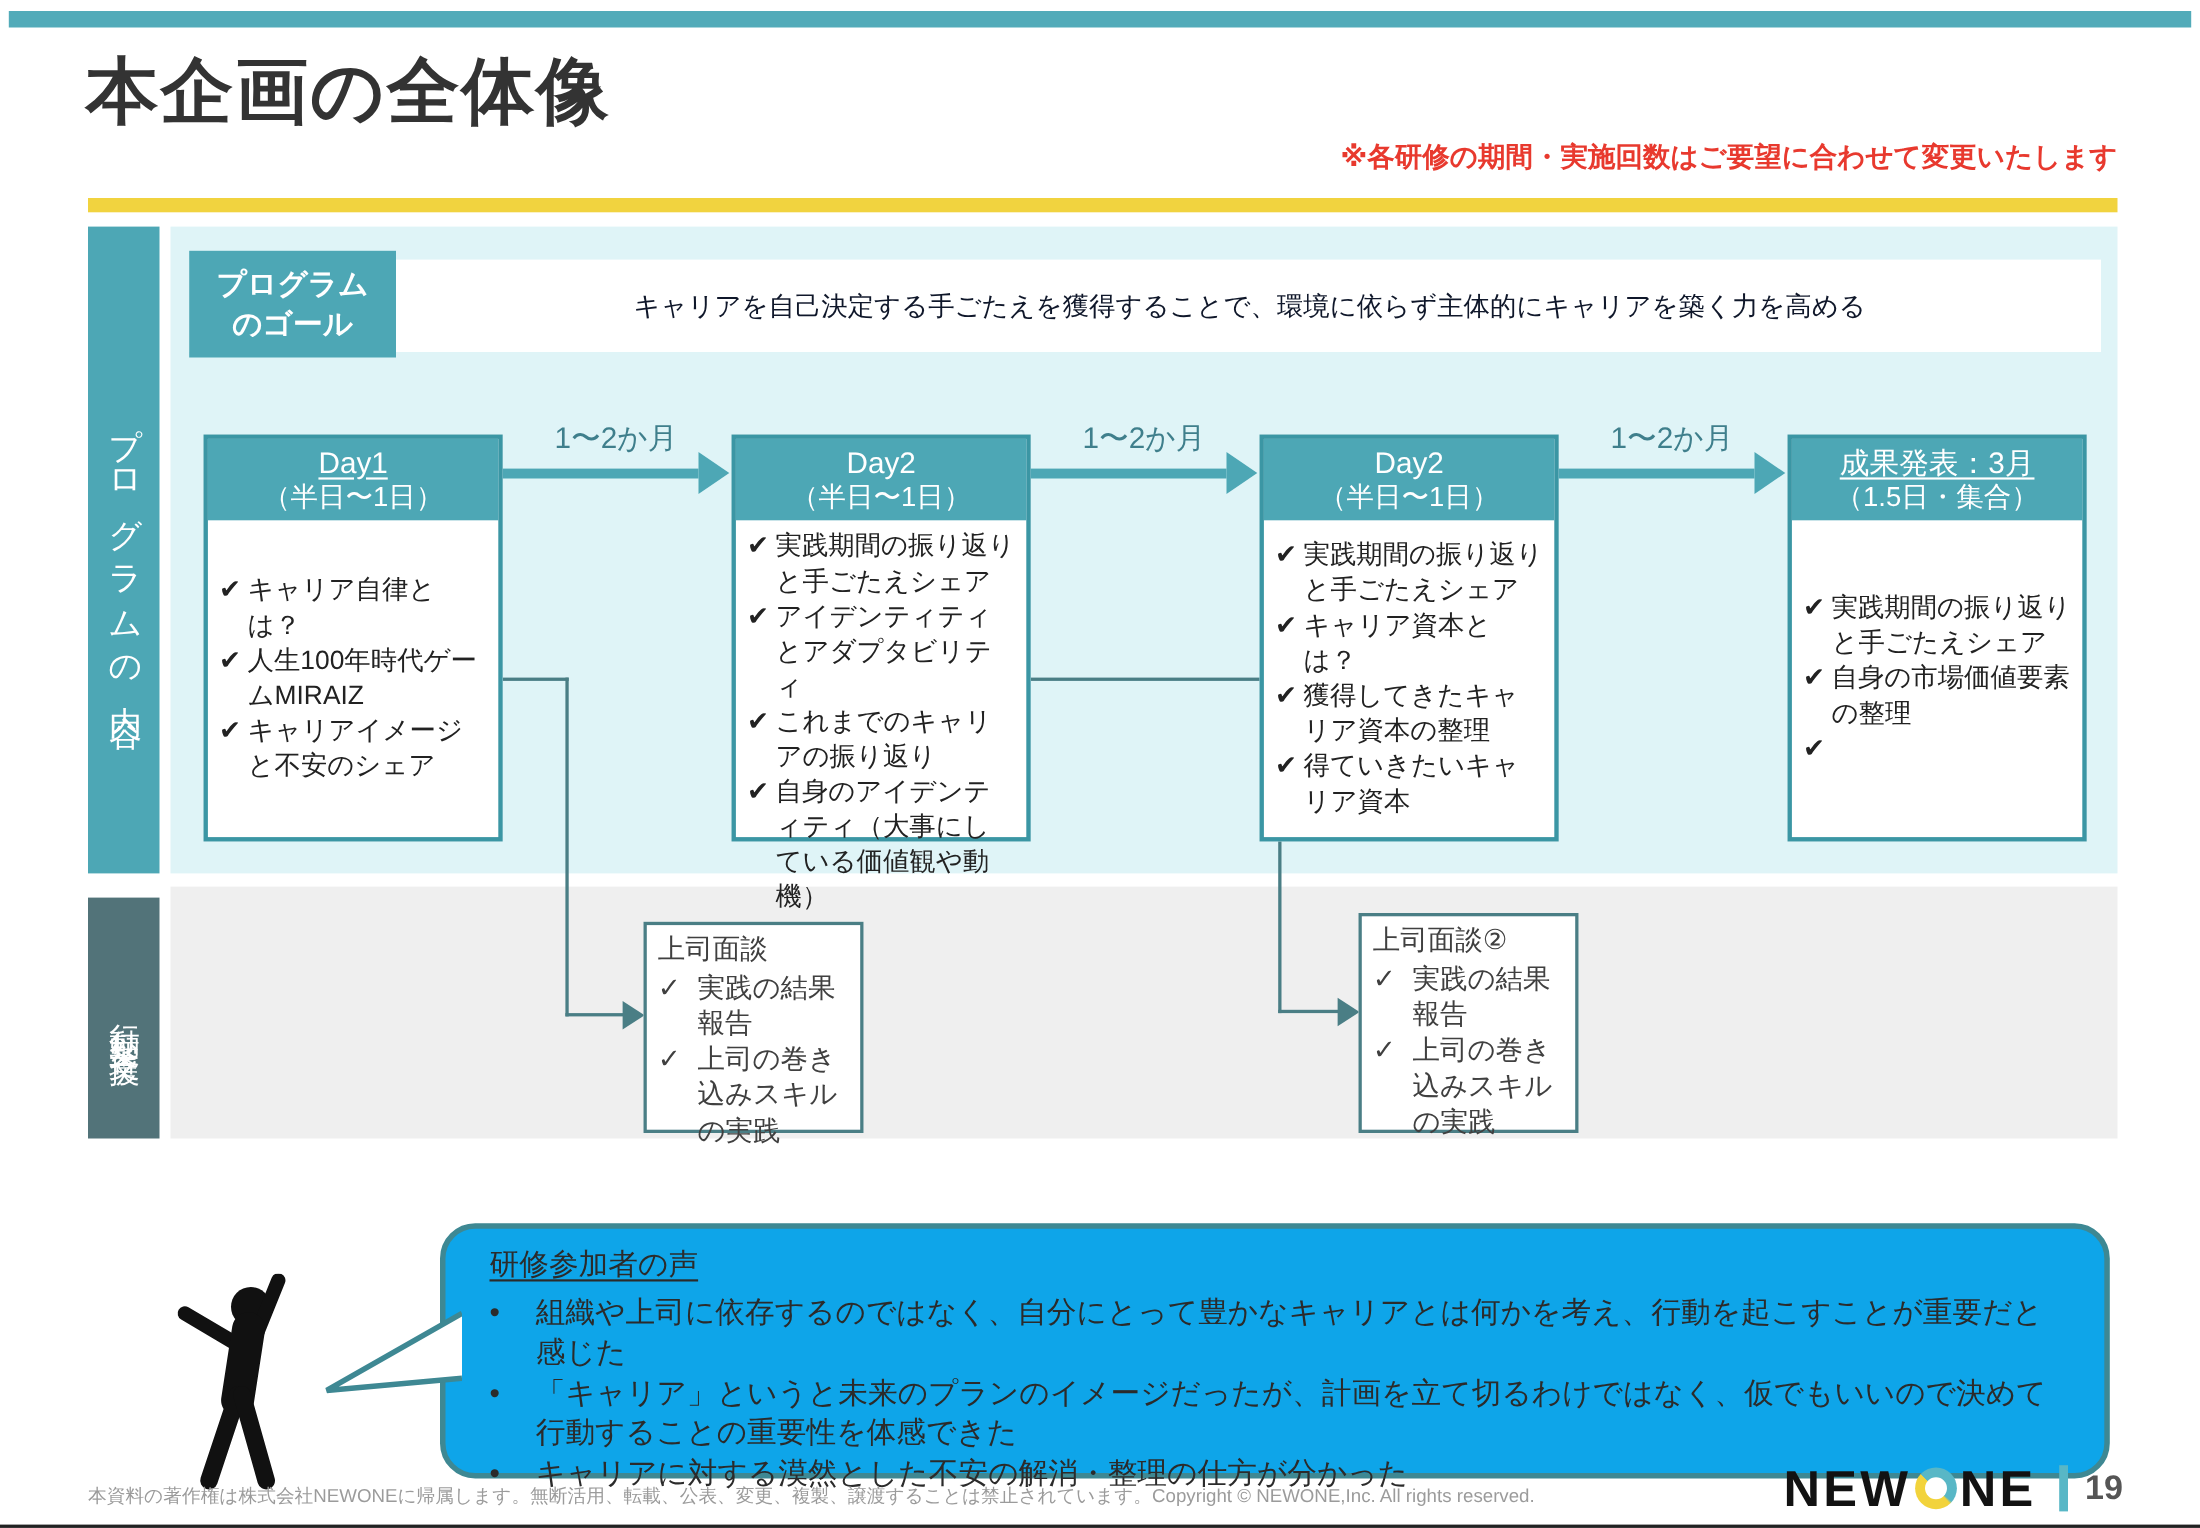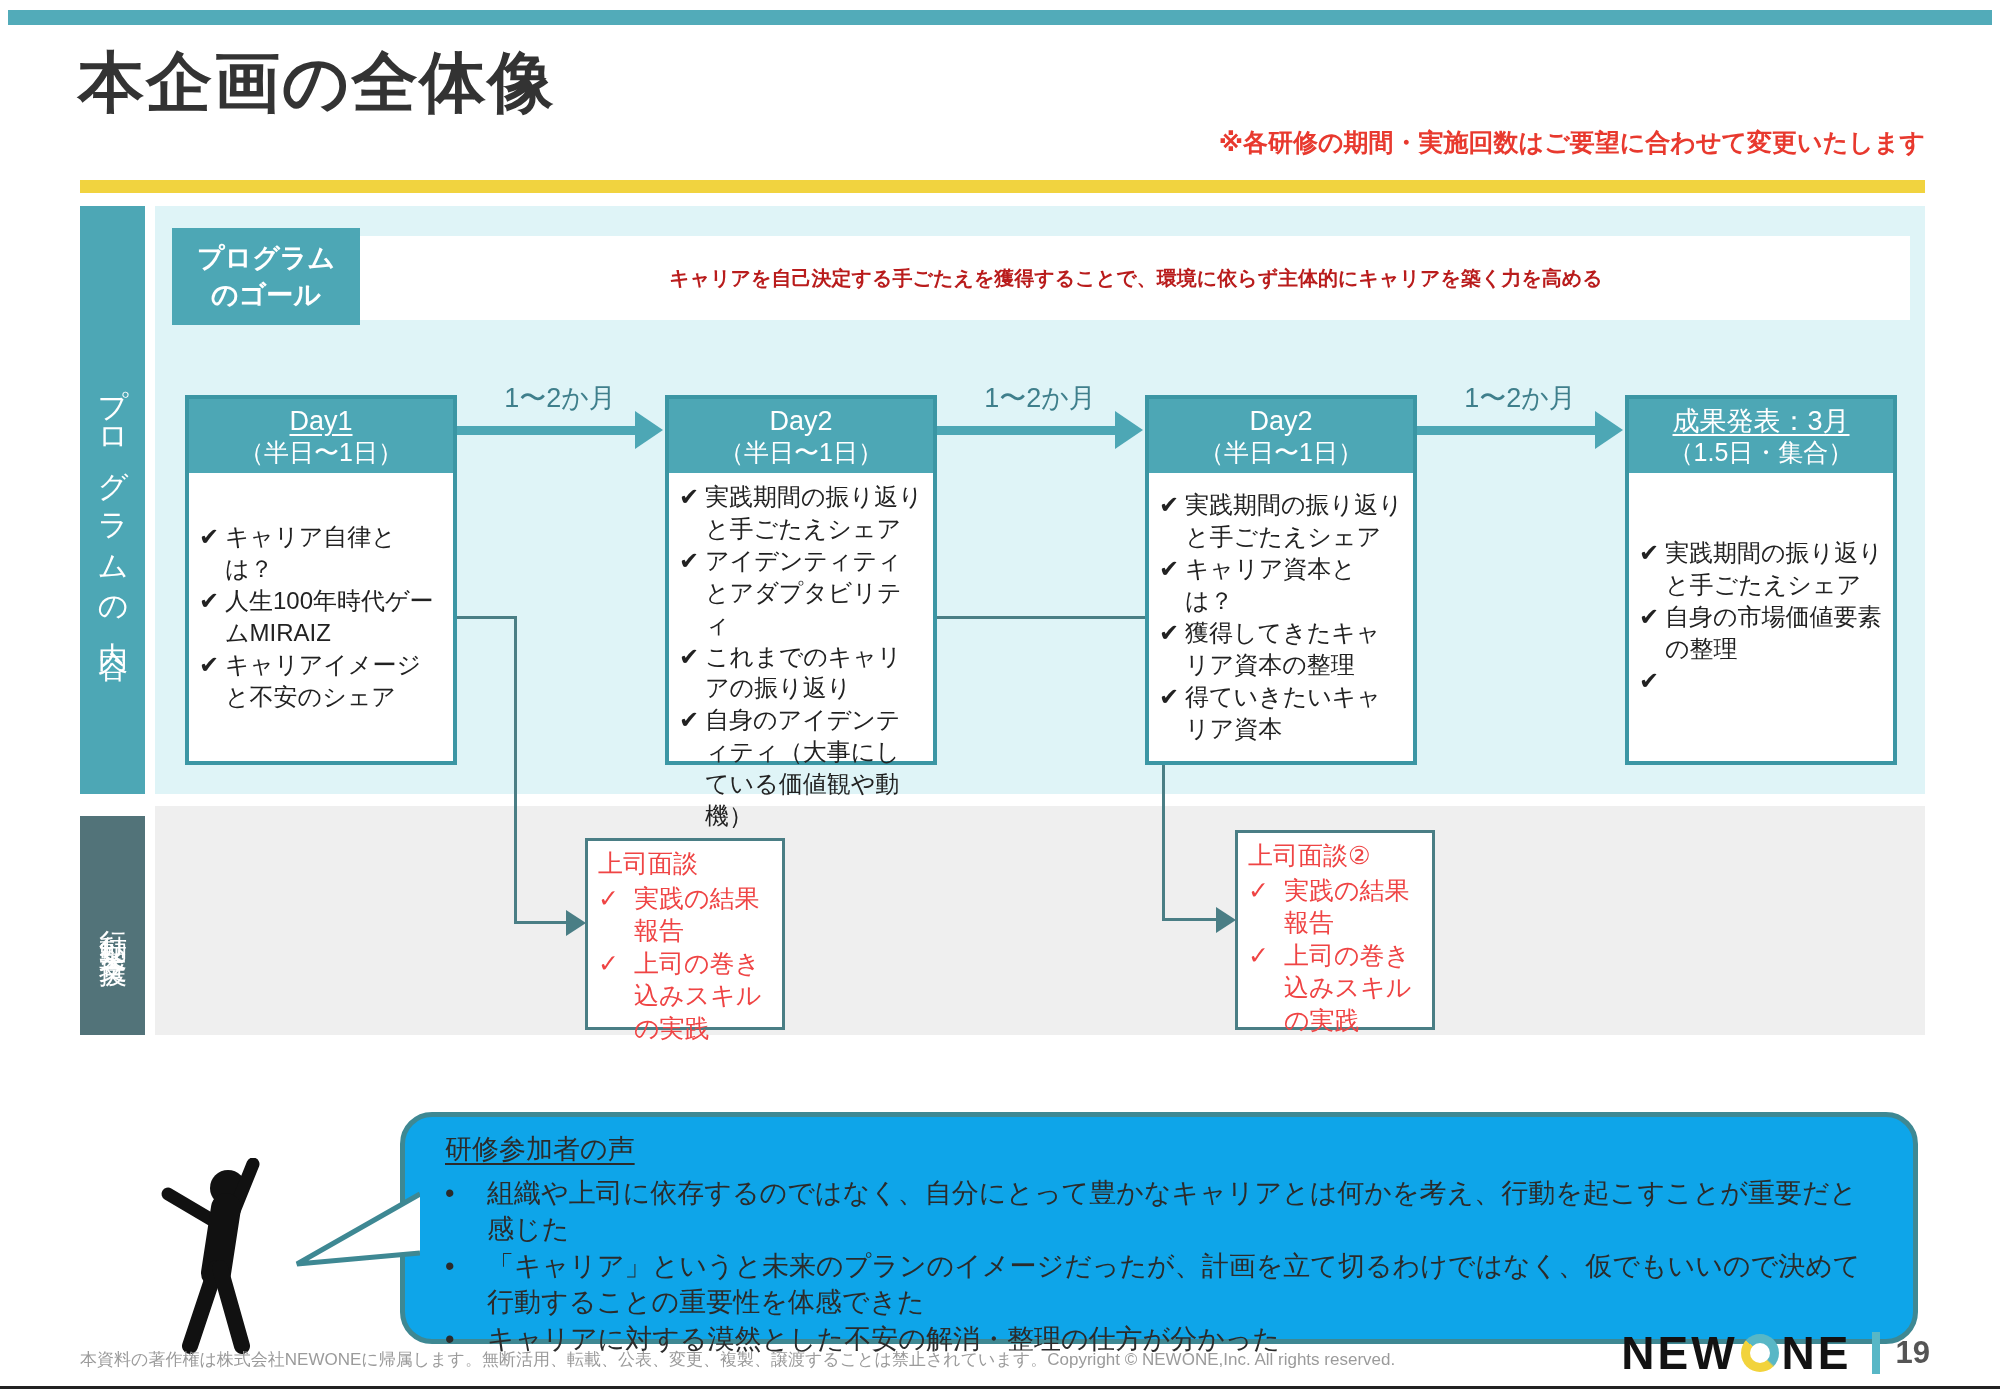--- a/index.html
+++ b/index.html
@@ -14,41 +14,41 @@
   
   #cyanpanel{left:155px;top:206px;width:1770px;height:588px;background:#DFF4F7;}
   #graypanel{left:155px;top:806px;width:1770px;height:229px;background:#EFEFEF;}
   .side{width:65px;display:flex;align-items:center;justify-content:center;color:#fff;}
   #side-program{left:80px;top:206px;height:588px;background:#4DA7B5;}
   #side-behavior{left:80px;top:816px;height:219px;background:#527379;}
   .vtext{writing-mode:vertical-rl;text-orientation:upright;font-size:30px;letter-spacing:8px;}
   #side-behavior .vtext{font-size:28px;letter-spacing:6px;}
   
   #goalband{left:172px;top:236px;width:1738px;height:84px;background:#fff;display:flex;align-items:center;justify-content:center;}
-  #goaltext{font-size:20px;font-weight:bold;color:#b91c1c;padding-left:190px;}
+  #goaltext{font-size:24px;font-weight:normal;color:#0f172a;padding-left:190px;}
   #goallabel{left:172px;top:228px;width:188px;height:97px;background:#4DA7B5;color:#fff;display:flex;align-items:center;justify-content:center;font-size:27px;font-weight:bold;white-space:pre-line;text-align:center;line-height:1.35;}
   
   .fbox{top:395px;width:272px;height:370px;background:#fff;border:4px solid #3B96A4;box-sizing:border-box;display:flex;flex-direction:column;}
   .fhead{height:74px;background:#4DA7B5;color:#fff;display:flex;flex-direction:column;align-items:center;justify-content:center;line-height:1.2;flex-shrink:0;}
   .fhead .t{font-size:27px;}
   .fhead .t.u{text-decoration:underline;text-underline-offset:4px;text-align:right;}
   .fhead .s{font-size:25px;}
   .fbody{flex:1;display:flex;flex-direction:column;justify-content:center;padding:8px 10px;font-size:24px;line-height:1.33;color:#222;}
   .citem{display:flex;}
   .citem .ck{width:26px;flex-shrink:0;}
   .citem .ct{flex:1;}
   
   .aline{top:426px;height:9px;background:#4DA7B5;}
   .ahead{top:411px;width:0;height:0;border-top:19px solid transparent;border-bottom:19px solid transparent;border-left:28px solid #4DA7B5;}
   .alabel{top:380px;width:220px;text-align:center;font-size:27px;color:#3F7F8C;}
   
   .cline{background:#4A7E85;}
   .chead{width:0;height:0;border-top:13px solid transparent;border-bottom:13px solid transparent;border-left:20px solid #4A7E85;}
   
-  .ibox{background:#fff;border:3px solid #4A7E85;box-sizing:border-box;padding:6px 10px;font-size:25px;line-height:1.3;color:#ef4444;}
+  .ibox{background:#fff;border:3px solid #4A7E85;box-sizing:border-box;padding:6px 10px;font-size:25px;line-height:1.3;color:#404040;}
   .ibox .ititle{margin-bottom:2px;}
   .ibox .citem .ck{width:36px;}
   
   #bubble{left:400px;top:1112px;width:1518px;height:232px;background:#0ea5e9;border:5px solid #3E8893;border-radius:32px;box-sizing:border-box;padding:14px 30px 10px 40px;color:#2b2b2b;}
   #bubble .btitle{font-size:27px;text-decoration:underline;text-underline-offset:5px;margin-bottom:8px;}
   .brow{display:flex;font-size:27px;line-height:1.35;}
   .brow .bd{width:42px;flex-shrink:0;}
   .brow .bt{flex:1;}
   #tailsvg{left:280px;top:1180px;}
   #personsvg{left:150px;top:1158px;}

